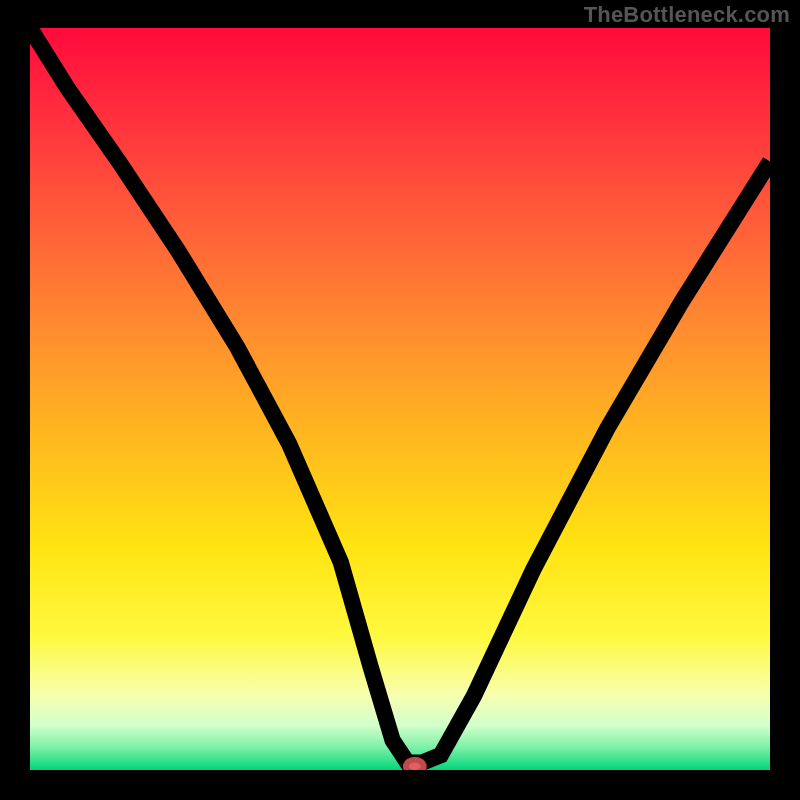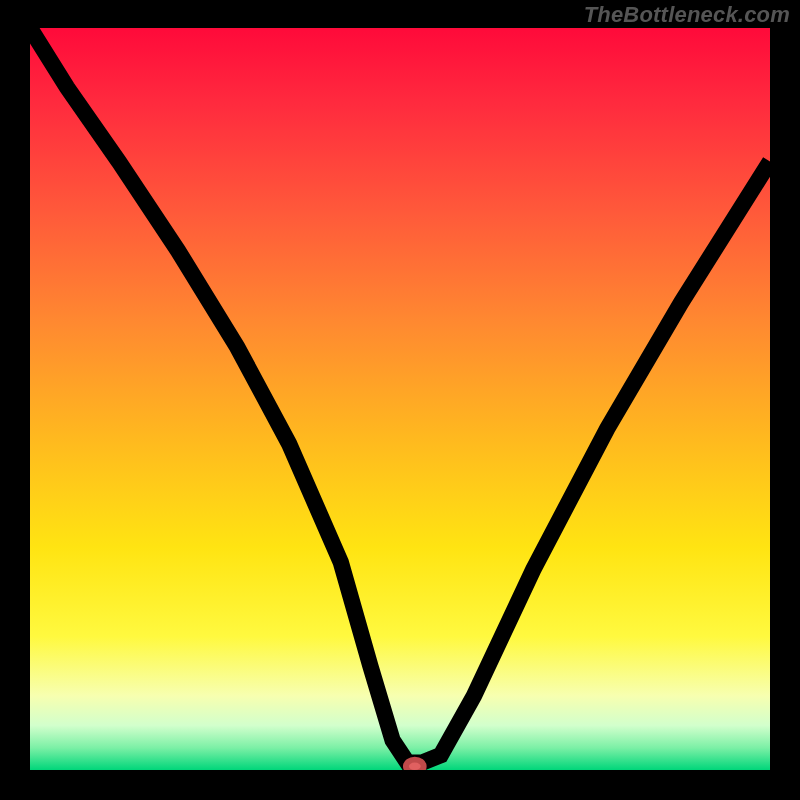--- a/index.html
+++ b/index.html
@@ -9,21 +9,20 @@
     height: 800px;
     background: #000;
     font-family: Arial, Helvetica, sans-serif;
     overflow: hidden;
   }
   .chart-wrap {
     position: relative;
     width: 800px;
     height: 800px;
     background: #000;
-    font-style: italic;
   }
   .watermark {
     position: absolute;
     top: 2px;
     right: 10px;
     color: #555;
     font-size: 22px;
     font-weight: 600;
     letter-spacing: 0.2px;
     z-index: 3;

